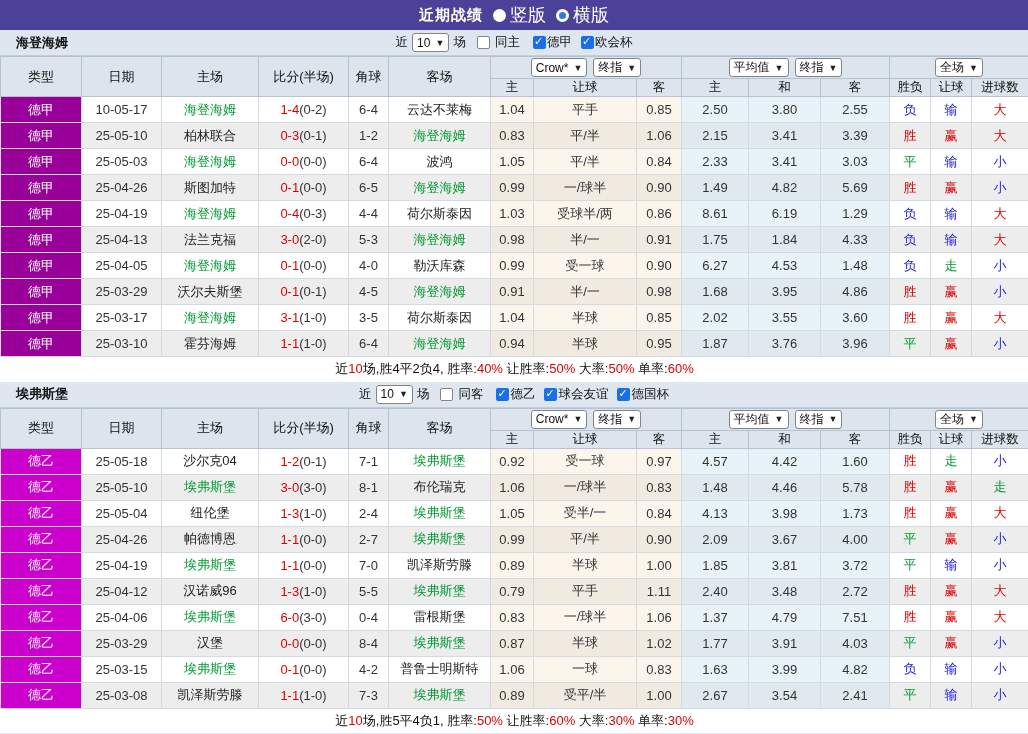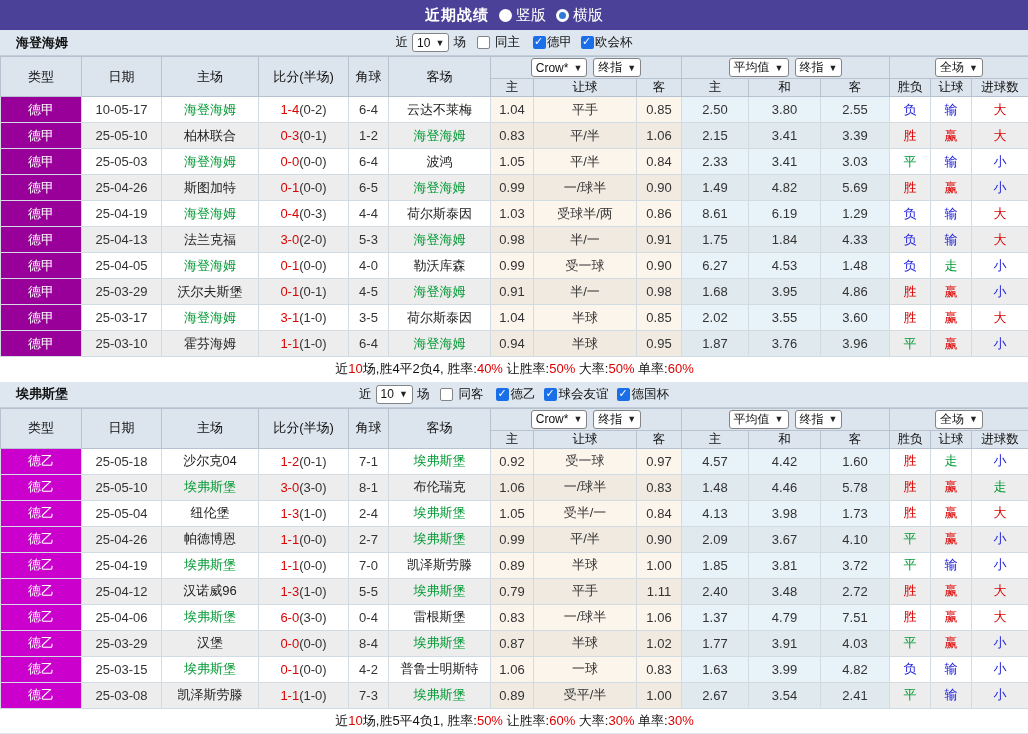--- a/index.html
+++ b/index.html
@@ -7,21 +7,21 @@
   body {
     width:1028px; height:734px; overflow:hidden; background:#fff;
     font-family:"Liberation Sans","DejaVu Sans",sans-serif; color:#222;
   }
   
   .topbar {
     height:30px; background:#4c4199; display:flex; align-items:center;
     justify-content:center; gap:10px; color:#fff;
   }
   .topbar .title { font-size:15px; font-weight:bold; letter-spacing:1px; }
-  .radio-label { display:inline-flex; align-items:center; gap:4px; font-size:15px; cursor:pointer; }
+  .radio-label { display:inline-flex; align-items:center; gap:4px; font-size:18px; cursor:pointer; }
   .radio { border-radius:50%; display:inline-block; }
   .radio.filled { width:13px; height:13px; background:#fff; }
   .radio.ring   { width:13px; height:13px; background:#2f7ad6; border:3px solid #fff; }
   
   .section-bar {
     height:26px; background:#dee7f0; position:relative; display:flex;
     align-items:center; justify-content:center; border-bottom:1px solid #c2cdd9;
   }
   .team-name { position:absolute; left:16px; font-weight:bold; font-size:13px; color:#111; }
   .filter { display:flex; align-items:center; gap:4px; font-size:12.5px; color:#111; }
@@ -509,21 +509,21 @@
         <td class="date">25-04-26</td>
         <td class="team">帕德博恩</td>
         <td class="score"><span class="ft">1-1</span><span class="ht">(0-0)</span></td>
         <td class="corner">2-7</td>
         <td class="team green">埃弗斯堡</td>
         <td class="odds">0.99</td>
         <td class="odds">平/半</td>
         <td class="odds">0.90</td>
         <td class="avg">2.09</td>
         <td class="avg">3.67</td>
-        <td class="avg">4.10</td>
+        <td class="avg">4.00</td>
         <td class="res" style="color: rgb(0, 153, 51);">平</td>
         <td class="res" style="color: rgb(221, 0, 0);">赢</td>
         <td class="res" style="color: rgb(34, 34, 221);">小</td>
       </tr>
       <tr>
         <td class="league" style="background: rgb(204, 0, 204);">德乙</td>
         <td class="date">25-04-19</td>
         <td class="team green">埃弗斯堡</td>
         <td class="score"><span class="ft">1-1</span><span class="ht">(0-0)</span></td>
         <td class="corner">7-0</td>

